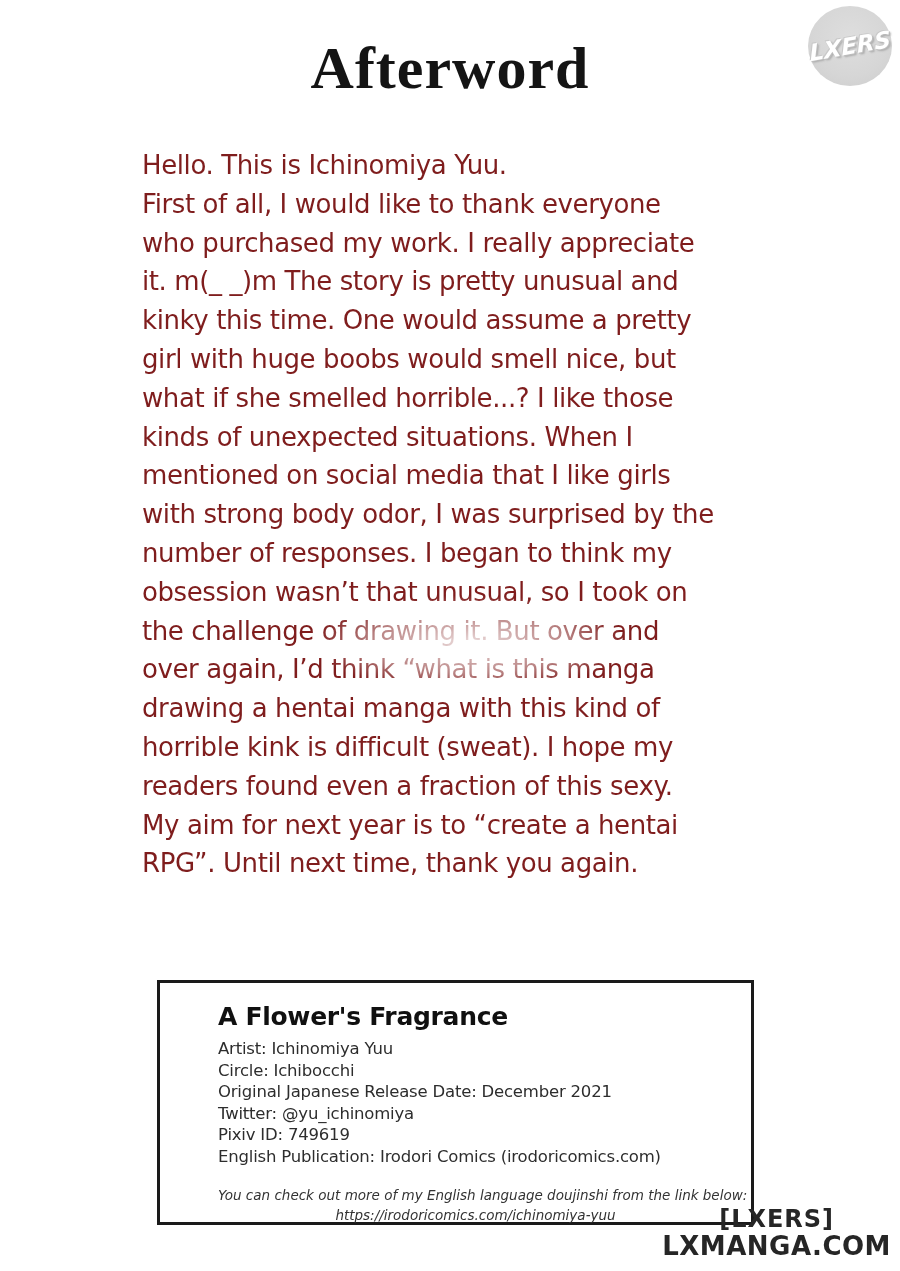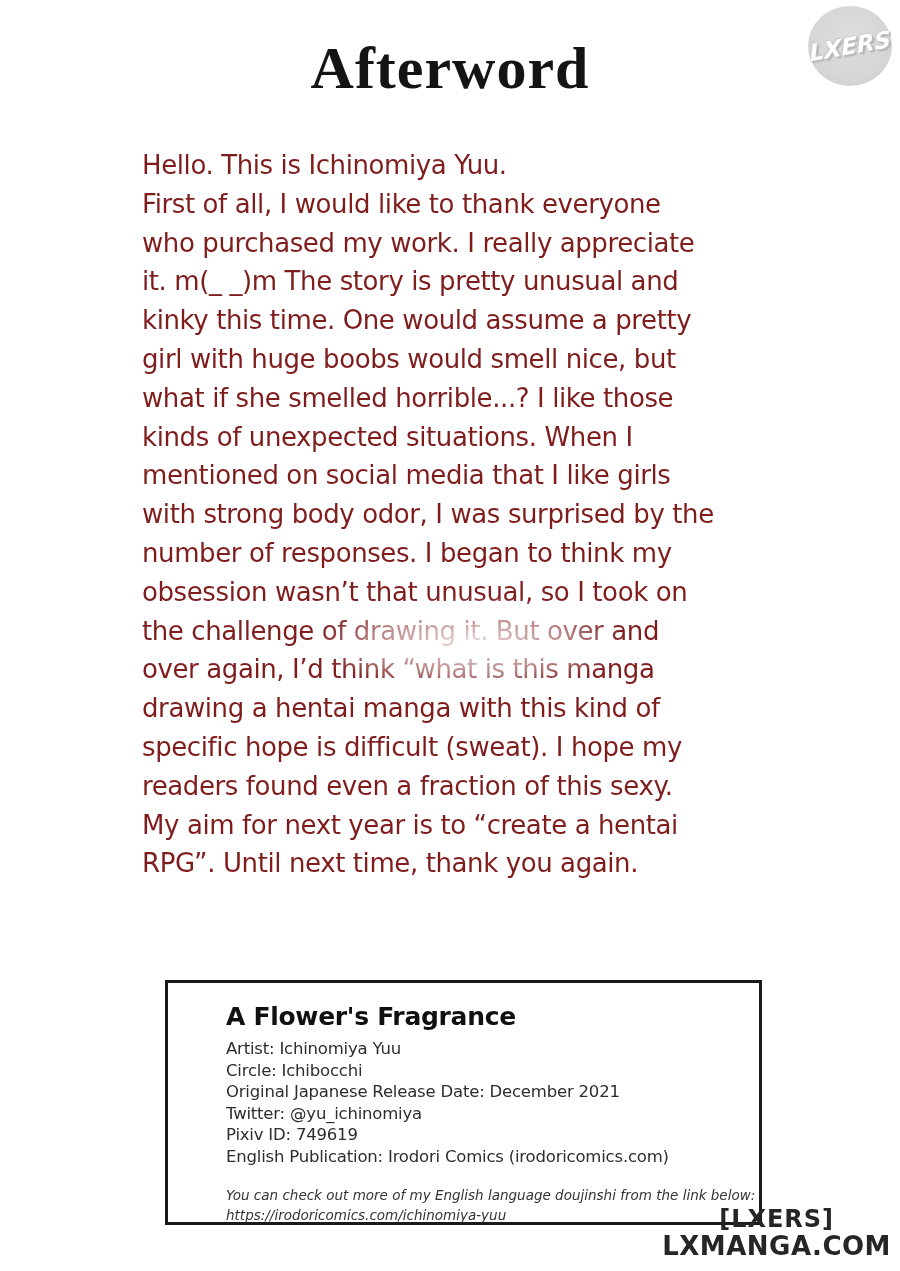--- a/index.html
+++ b/index.html
@@ -78,21 +78,21 @@
     background: radial-gradient(ellipse at center,
       rgba(255,255,255,0.85) 0%,
       rgba(255,255,255,0.45) 45%,
       rgba(255,255,255,0) 72%);
     pointer-events: none;
   }
 
   
   .info-box {
     position: absolute;
-    left: 165px;
+    left: 157px;
     top: 980px;
     width: 597px;
     height: 245px;
     border: 3px solid #1a1a1a;
     box-sizing: border-box;
     background: #ffffff;
   }
   .info-inner { padding: 19px 18px 0 58px; }
   .pub-title {
     font-weight: bold;
@@ -108,21 +108,21 @@
     color: #2d2d2d;
     white-space: nowrap;
   }
   .pub-note {
     margin-top: 18px;
     font-style: italic;
     font-size: 13.5px;
     line-height: 20px;
     color: #333333;
   }
-  .pub-note .note-line { white-space: nowrap; }
+  .pub-note .note-line { white-space: nowrap; text-align: center; }
 
   
   .footer {
     position: absolute;
     right: 9px;
     bottom: 11px;
     text-align: center;
     font-weight: bold;
     color: #262626;
   }
@@ -149,21 +149,21 @@
     <div class="body-line">girl with huge boobs would smell nice, but</div>
     <div class="body-line">what if she smelled horrible...? I like those</div>
     <div class="body-line">kinds of unexpected situations. When I</div>
     <div class="body-line">mentioned on social media that I like girls</div>
     <div class="body-line">with strong body odor, I was surprised by the</div>
     <div class="body-line">number of responses. I began to think my</div>
     <div class="body-line">obsession wasn’t that unusual, so I took on</div>
     <div class="body-line">the challenge of drawing it. But over and</div>
     <div class="body-line">over again, I’d think “what is this manga</div>
     <div class="body-line">drawing a hentai manga with this kind of</div>
-    <div class="body-line">specific hope is difficult (sweat). I hope my</div>
+    <div class="body-line">horrible kink is difficult (sweat). I hope my</div>
     <div class="body-line">readers found even a fraction of this sexy.</div>
     <div class="body-line">My aim for next year is to “create a hentai</div>
     <div class="body-line">RPG”. Until next time, thank you again.</div>
   </div>
 
   <div class="smudge"></div>
 
   <div class="info-box">
     <div class="info-inner">
       <div class="pub-title">A Flower's Fragrance</div>

